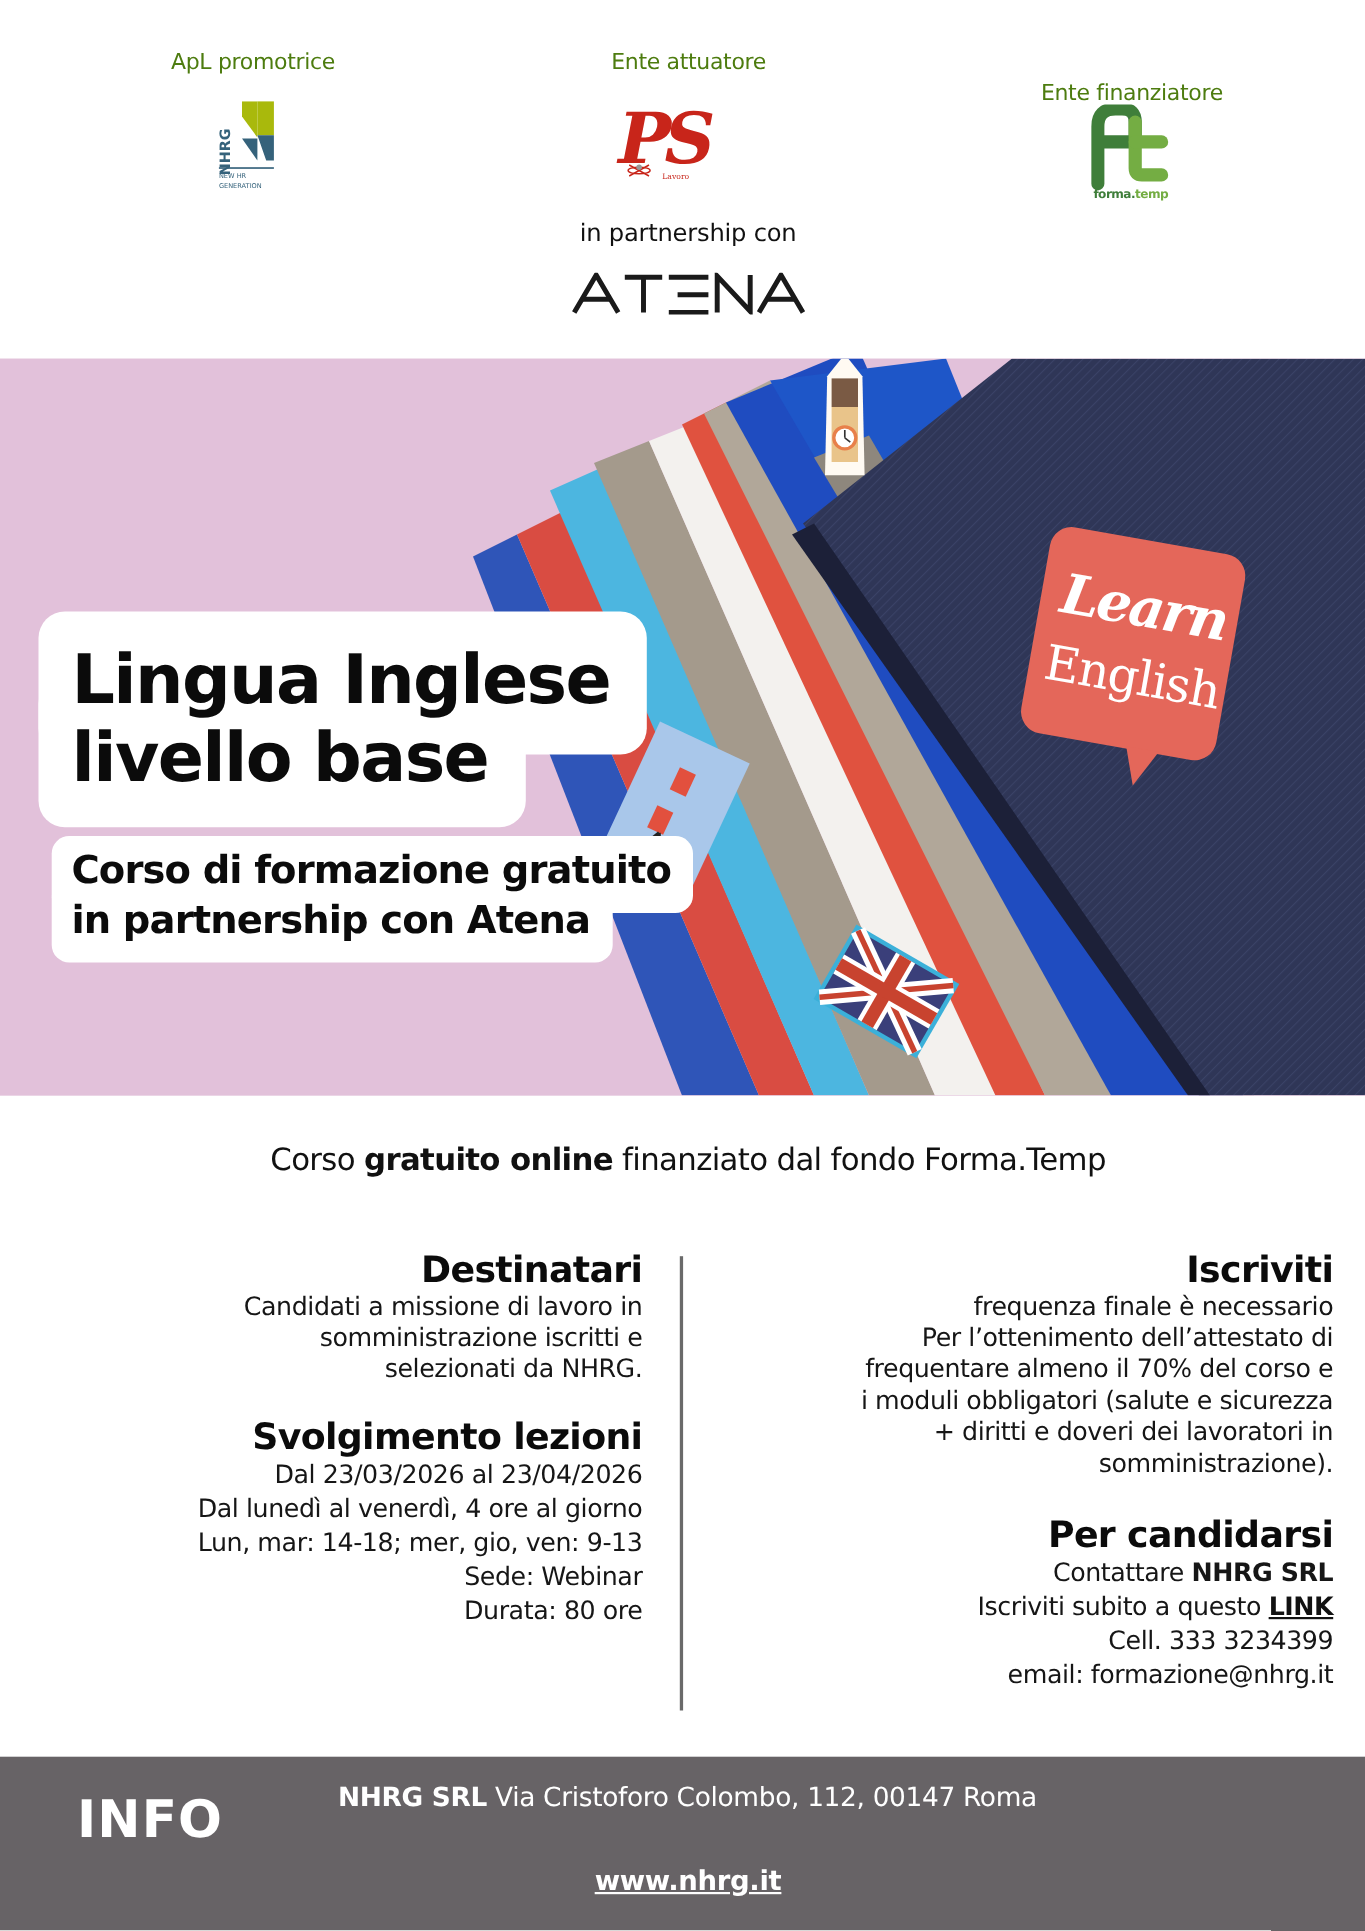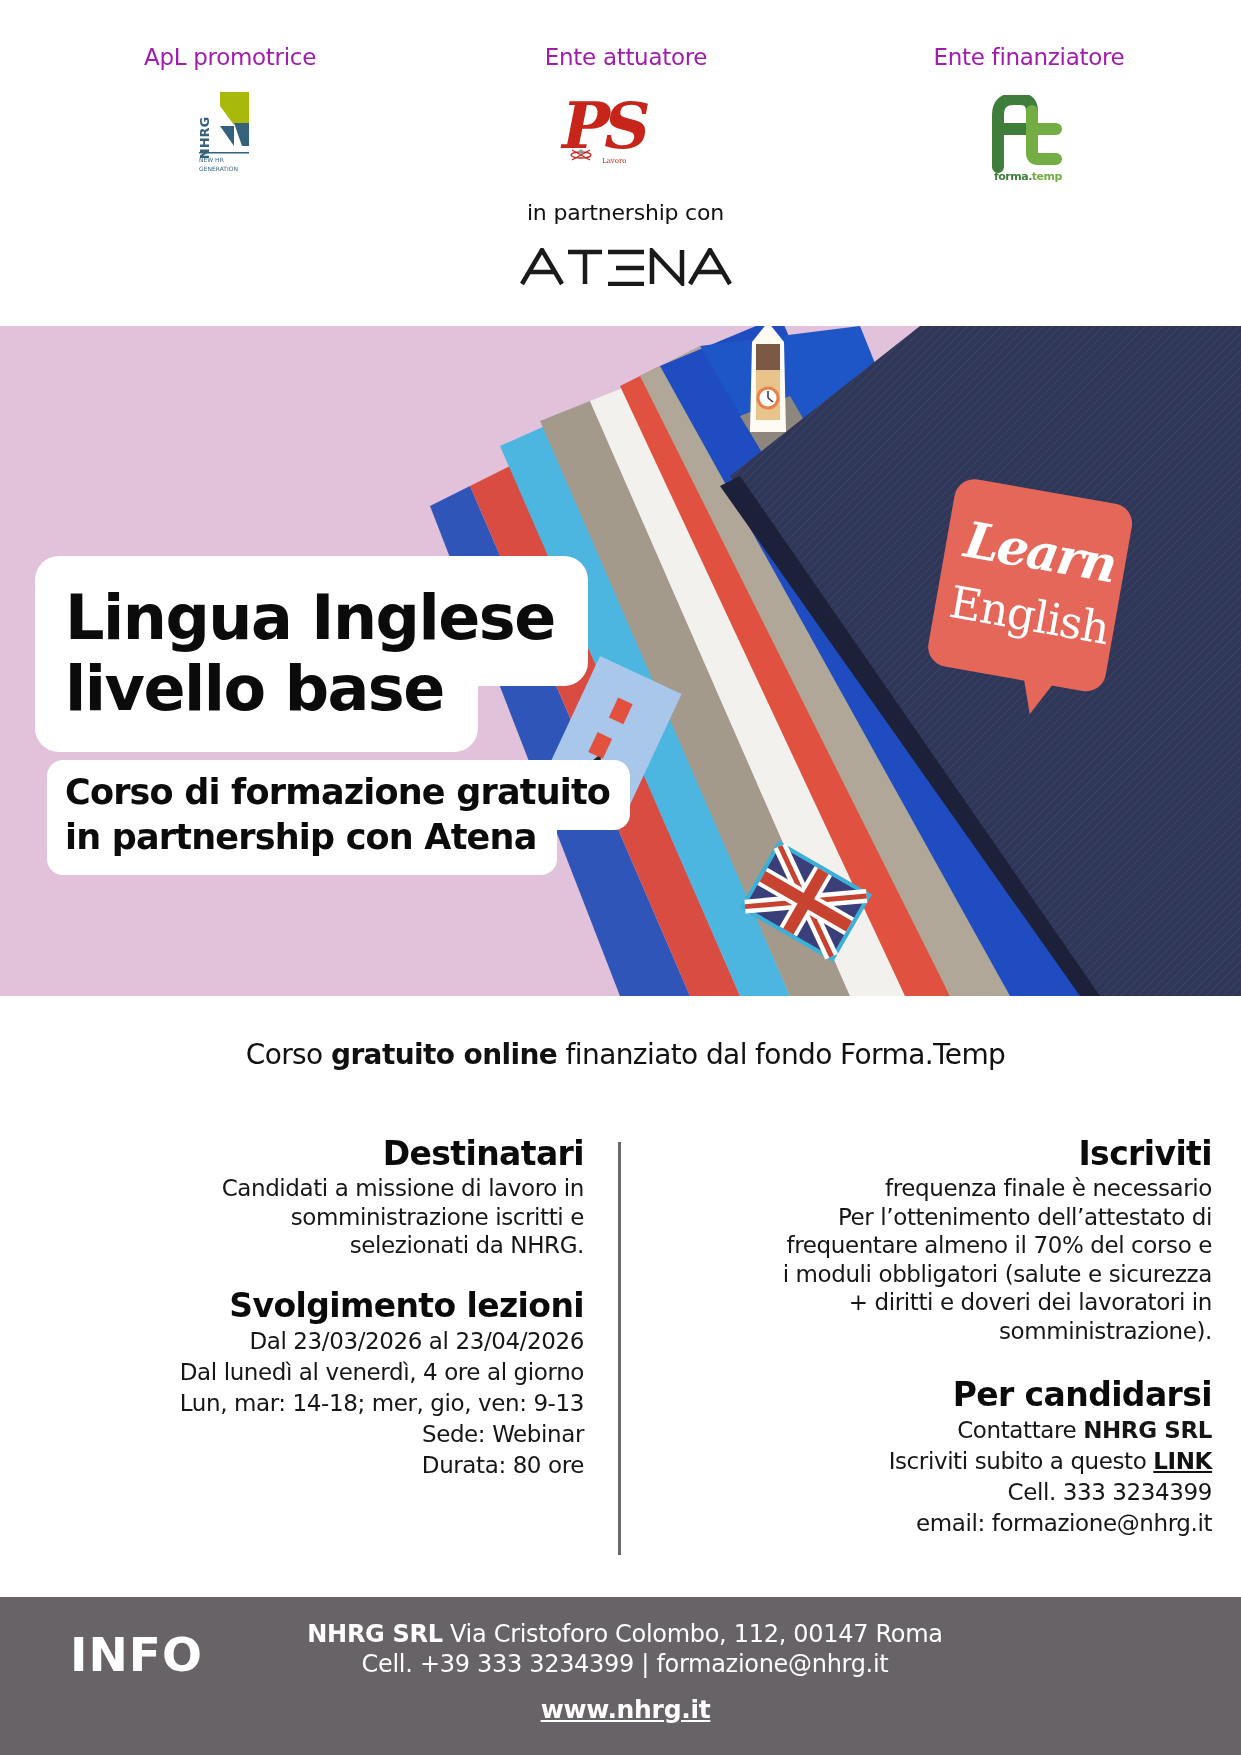--- a/index.html
+++ b/index.html
@@ -1,24 +1,24 @@
 <!DOCTYPE html>
 <html><head>
 <meta charset="utf-8">
 <style>
   * { box-sizing: border-box; margin: 0; padding: 0; }
   html, body { width: 1241px; height: 1755px; background: #ffffff; overflow: hidden; }
   body { position: relative; font-family: "DejaVu Sans", sans-serif; color: #111; }
 
   
   .logo-col { position: absolute; top: 44px; width: 300px; text-align: center; }
-  .logo-col .cap { font-family: "DejaVu Sans", sans-serif; font-size: 23px; color: #a21caf; letter-spacing: -0.3px; }
+  .logo-col .cap { font-family: "DejaVu Sans", sans-serif; font-size: 20px; color: #4d7c0f; letter-spacing: -0.3px; }
   #col-apl { left: 80px; }
   #col-att { left: 476px; }
-  #col-fin { left: 879px; }
+  #col-fin { left: 879px; margin-top: 28px; }
 
   .nhrg-logo { position: absolute; left: 198px; top: 92px; width: 52px; height: 82px; }
   .ps-logo { position: absolute; left: 558px; top: 88px; width: 126px; height: 80px; }
   .ft-logo { position: absolute; left: 992px; top: 95px; width: 72px; height: 88px; }
 
   .partner-cap { position: absolute; top: 200px; left: 0; width: 1251px; text-align: center; font-size: 22px; color: #111; letter-spacing: -0.2px; }
   .atena-logo { position: absolute; left: 520px; top: 248px; width: 214px; height: 38px; }
 
   
   .banner { position: absolute; left: 0; top: 326px; width: 1241px; height: 670px; overflow: hidden; background: #e2c1da; }
@@ -242,16 +242,15 @@
     <div><span>Iscriviti subito a questo </span><a href="#">LINK</a></div>
     <div>Cell. 333 3234399</div>
     <div>email: formazione@nhrg.it</div>
   </div>
 </div>
 
 <div class="footer">
   <div class="info-label">INFO</div>
   <div class="footer-center">
     <div><b>NHRG SRL</b><span> Via Cristoforo Colombo, 112, 00147 Roma</span></div>
-    <div>Cell. +39 333 3234399 | formazione@nhrg.it</div>
   </div>
   <a href="#" class="footer-web">www.nhrg.it</a>
 </div>
 
 </body></html>

